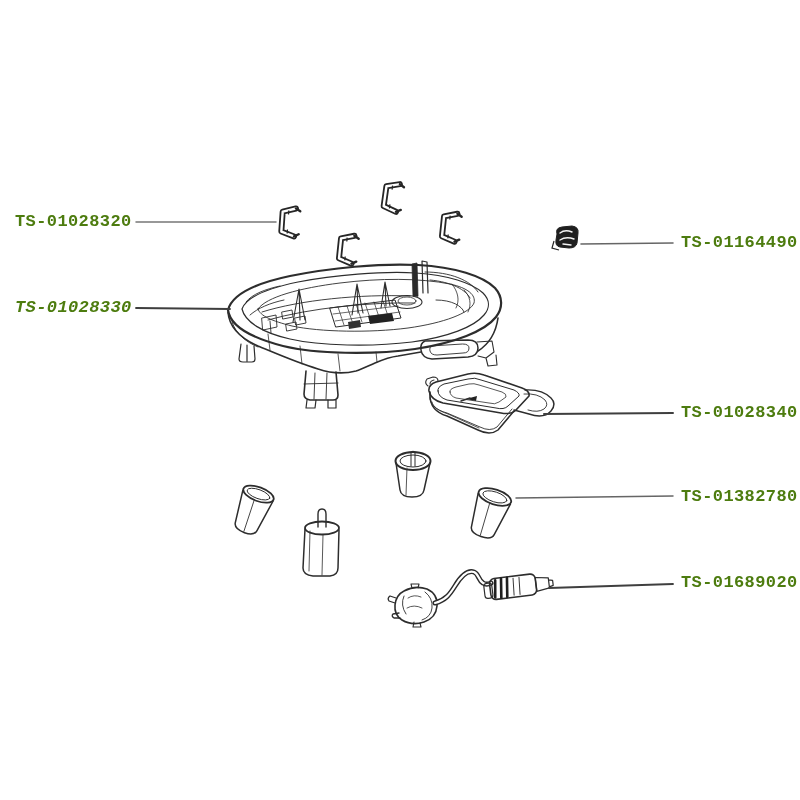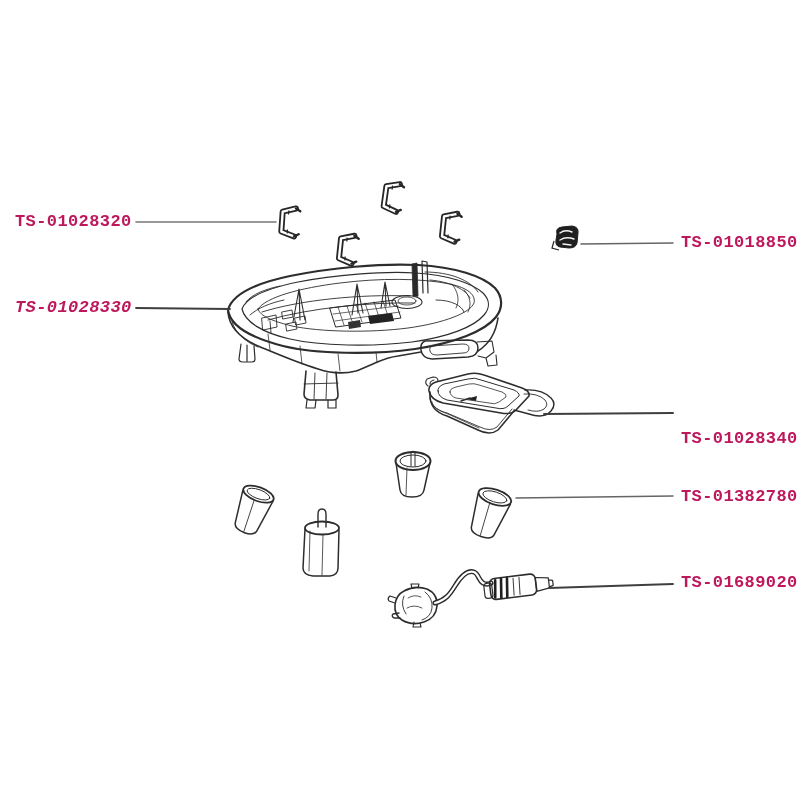--- a/index.html
+++ b/index.html
@@ -9,21 +9,21 @@
     background:#ffffff;
     font-family:"Liberation Mono","DejaVu Sans Mono",monospace;
     overflow:hidden;
   }
   .canvas svg{position:absolute;left:0;top:0;}
   .part-label{
     position:absolute;
     font-size:17px;
     font-weight:bold;
     letter-spacing:0.4px;
-    color:#be185d;
+    color:#4d7c0f;
     white-space:nowrap;
     line-height:18px;
     user-select:none;
   }
 </style>
 </head>
 <body>
 
 <div class="canvas">
 
@@ -182,18 +182,18 @@
       <line x1="136" y1="308" x2="230" y2="309" stroke="#3f3f3f" stroke-width="1.8"></line>
       <line x1="581" y1="244" x2="673" y2="243" stroke="#666666" stroke-width="1.6"></line>
       <line x1="544" y1="414" x2="673" y2="413" stroke="#3f3f3f" stroke-width="2"></line>
       <line x1="516" y1="498" x2="673" y2="496" stroke="#666666" stroke-width="1.5"></line>
       <line x1="549" y1="588" x2="673" y2="584" stroke="#3f3f3f" stroke-width="1.8"></line>
     </g>
   </svg>
 
   <div class="part-label" style="left:15px;top:213px;">TS-01028320</div>
   <div class="part-label" style="left:15px;top:299px;font-style:italic;">TS-01028330</div>
-  <div class="part-label" style="left:681px;top:234px;">TS-01018850</div>
-  <div class="part-label" style="left:681px;top:404px;margin-top:26px;">TS-01028340</div>
+  <div class="part-label" style="left:681px;top:234px;">TS-01164490</div>
+  <div class="part-label" style="left:681px;top:404px;">TS-01028340</div>
   <div class="part-label" style="left:681px;top:488px;">TS-01382780</div>
   <div class="part-label" style="left:681px;top:574px;">TS-01689020</div>
 
 </div>
 
 </body></html>

